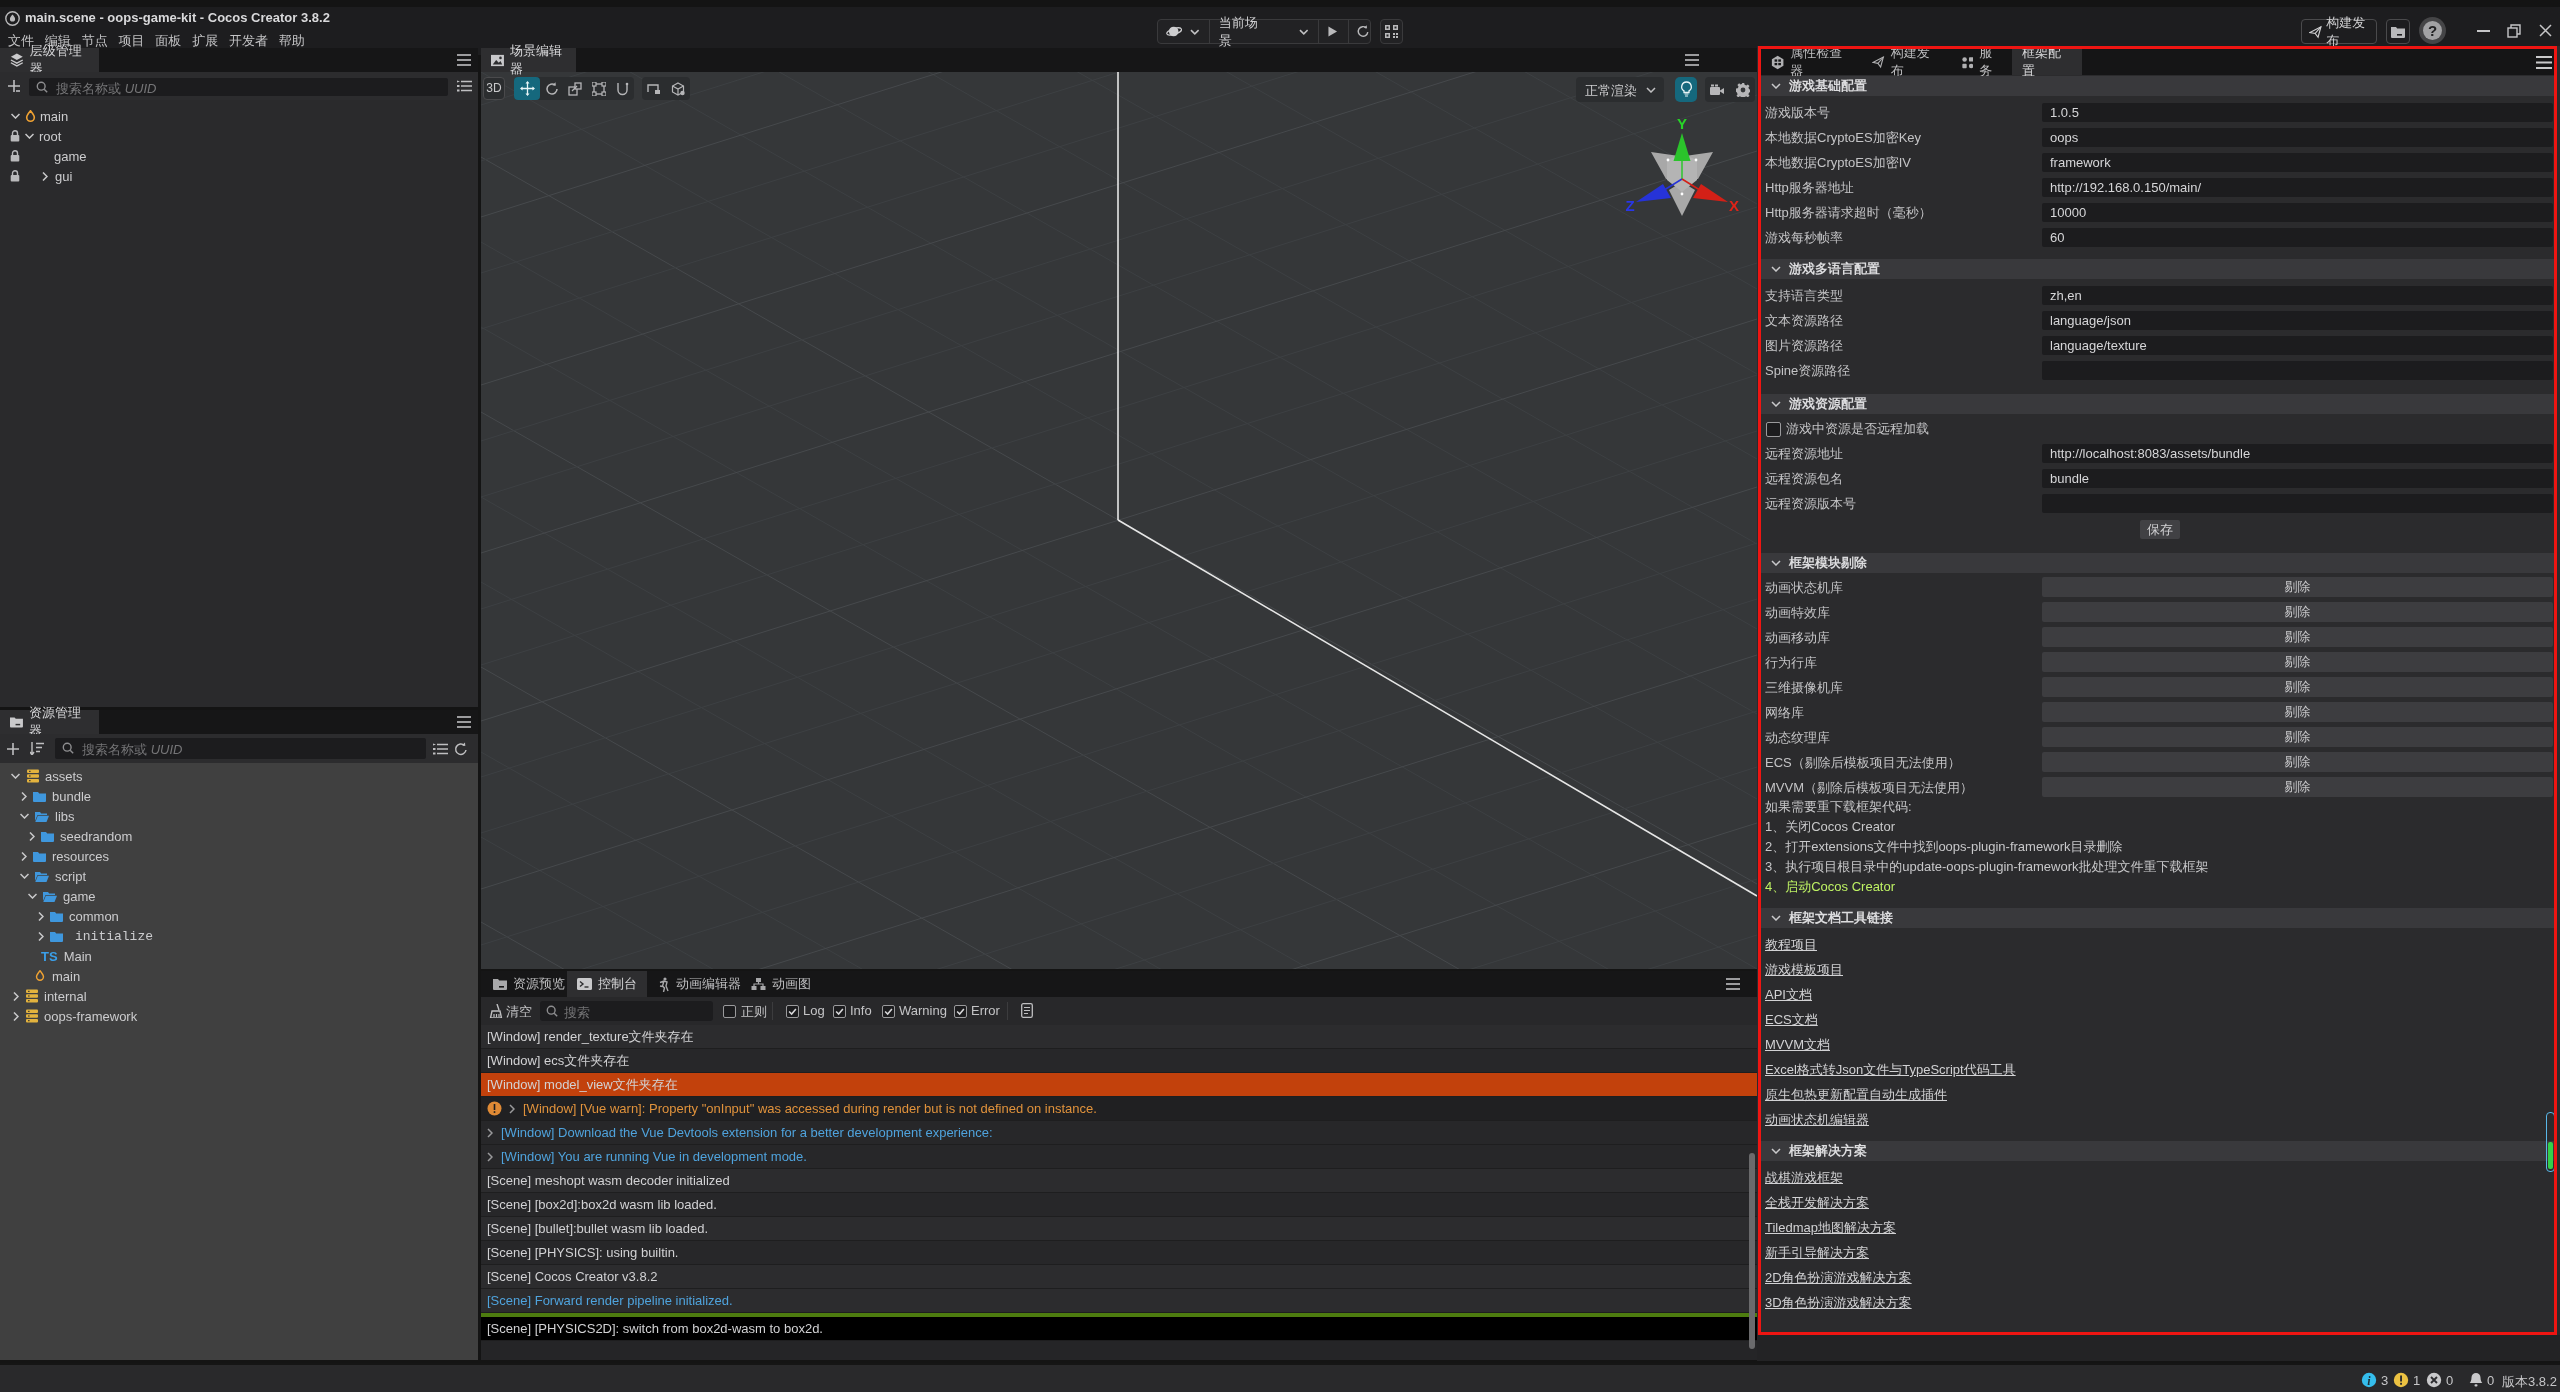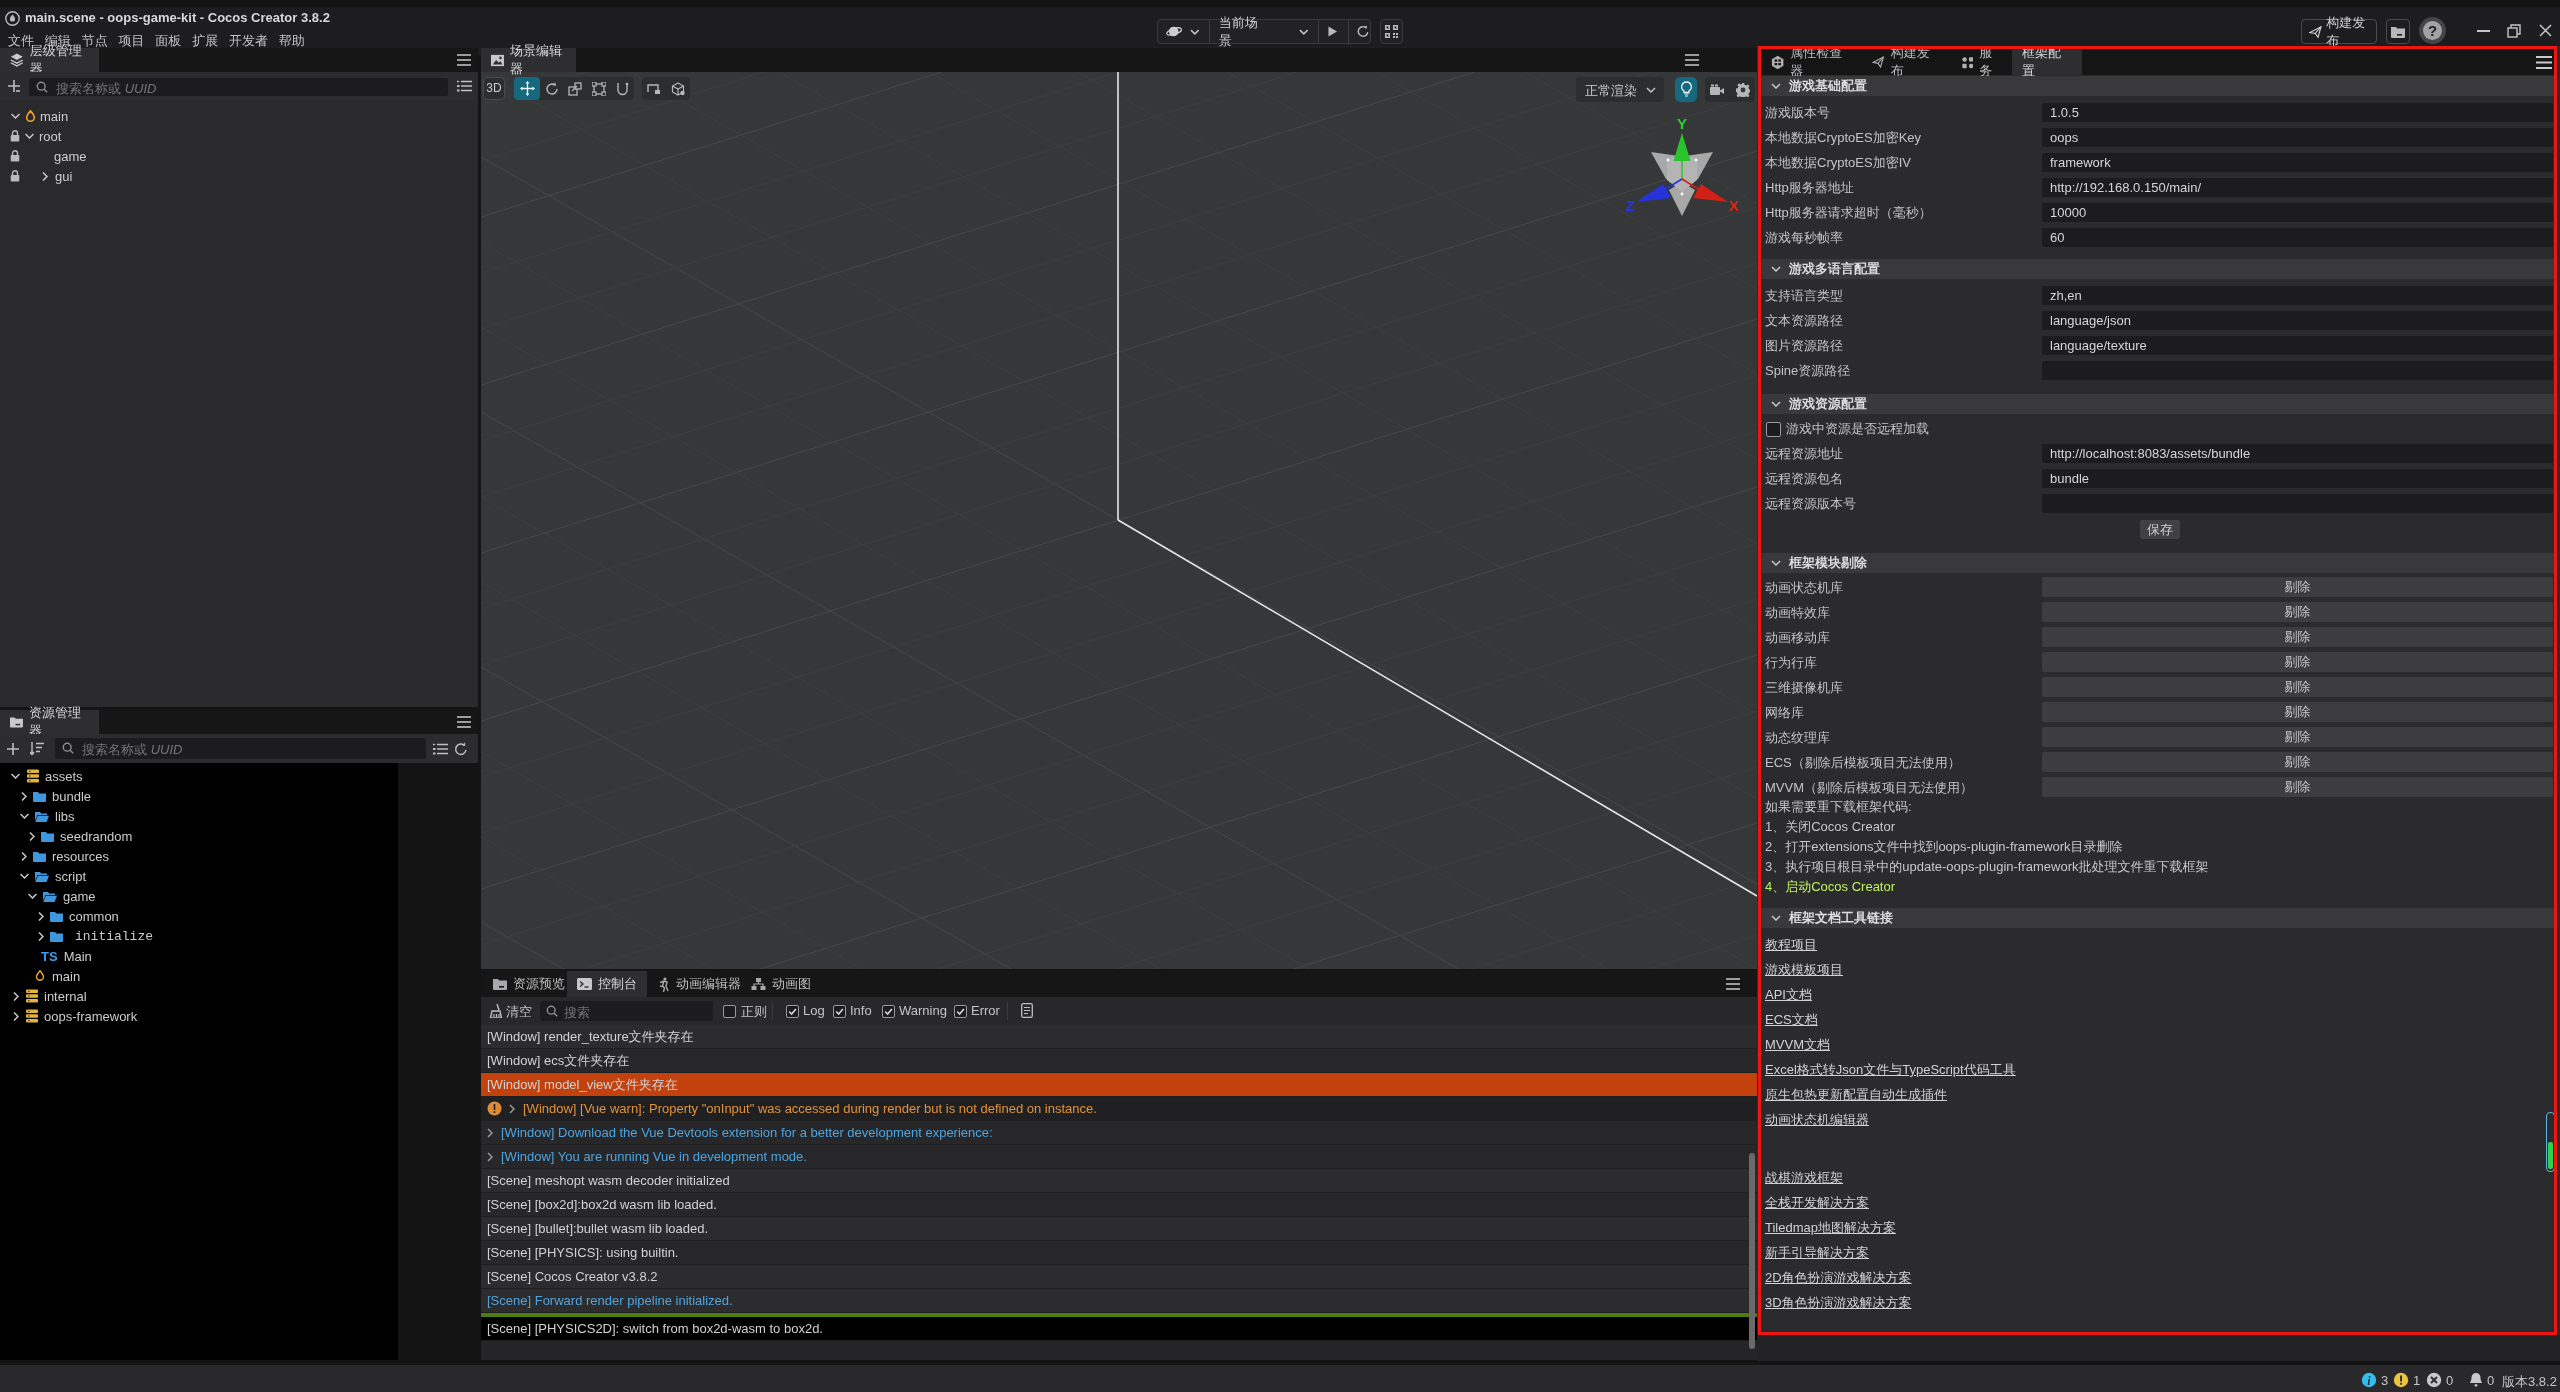--- a/index.html
+++ b/index.html
@@ -160,21 +160,21 @@
         <rect x="0.7" y="5" width="8.6" height="6.4" rx="1" fill="#b9b9bb"></rect>
         <path d="M2.5 5V3.2a2.5 2.5 0 0 1 5 0V5" fill="none" stroke="#b9b9bb" stroke-width="1.4"></path>
       </svg>
     <svg style="margin-left:22px;" width="6" height="9" viewBox="0 0 6 9">
         <path d="M1 0.5l4 4-4 4" stroke="#c9c9cb" stroke-width="1.5" fill="none"></path>
       </svg>
     <span style="margin-left:7px;">gui</span>
   </div>
 </div>
 
-<div class="panel" id="assets" style="left:0;top:710px;width:398px;height:650px;background:#000000;">
+<div class="panel" id="assets" style="left:0;top:710px;width:478px;height:650px;background:#404040;">
   <div class="tabbar" style="left:0;top:0;width:478px;height:24px;">
     <div class="tab active" style="left:0;width:99px;">
       <svg width="14" height="12" viewBox="0 0 14 12" fill="#c9c9cb">
           <path d="M0 1h5l1.2 1.5H14V11a1 1 0 0 1-1 1H1a1 1 0 0 1-1-1z"></path>
           <rect x="6" y="8" width="5" height="1.6" fill="#2e2e30"></rect>
         </svg>
       资源管理器
     </div>
     <svg class="abs" style="left:457px;top:6px;" width="14" height="12" viewBox="0 0 14 12">
         <path d="M0 1h14M0 6h14M0 11h14" stroke="#c9c9cb" stroke-width="1.6"></path>
@@ -720,20 +720,23 @@
           <path d="M1 1l4 4 4-4" stroke="#c9c9cb" stroke-width="1.5" fill="none"></path>
         </svg>框架文档工具链接</div>
   <div class="rlink" style="top:857px;">教程项目</div>
   <div class="rlink" style="top:882px;">游戏模板项目</div>
   <div class="rlink" style="top:907px;">API文档</div>
   <div class="rlink" style="top:932px;">ECS文档</div>
   <div class="rlink" style="top:957px;">MVVM文档</div>
   <div class="rlink" style="top:982px;">Excel格式转Json文件与TypeScript代码工具</div>
   <div class="rlink" style="top:1007px;">原生包热更新配置自动生成插件</div>
   <div class="rlink" style="top:1032px;">动画状态机编辑器</div>
+  <div class="secthead" style="top:1066px;height:20px;"><svg width="10" height="6" viewBox="0 0 10 6">
+          <path d="M1 1l4 4 4-4" stroke="#c9c9cb" stroke-width="1.5" fill="none"></path>
+        </svg>框架解决方案</div>
   <div class="rlink" style="top:1090px;">战棋游戏框架</div>
   <div class="rlink" style="top:1115px;">全栈开发解决方案</div>
   <div class="rlink" style="top:1140px;">Tiledmap地图解决方案</div>
   <div class="rlink" style="top:1165px;">新手引导解决方案</div>
   <div class="rlink" style="top:1190px;">2D角色扮演游戏解决方案</div>
   <div class="rlink" style="top:1215px;">3D角色扮演游戏解决方案</div>
   <div class="abs" style="left:785px;top:1037px;width:9px;height:60px;border:1.5px solid #58b7e8;border-radius:4px;background:transparent;"></div>
   <div class="abs" style="left:787px;top:1067px;width:5px;height:27px;background:#35d04a;border-radius:2px;"></div>
   </div>
 </div>

